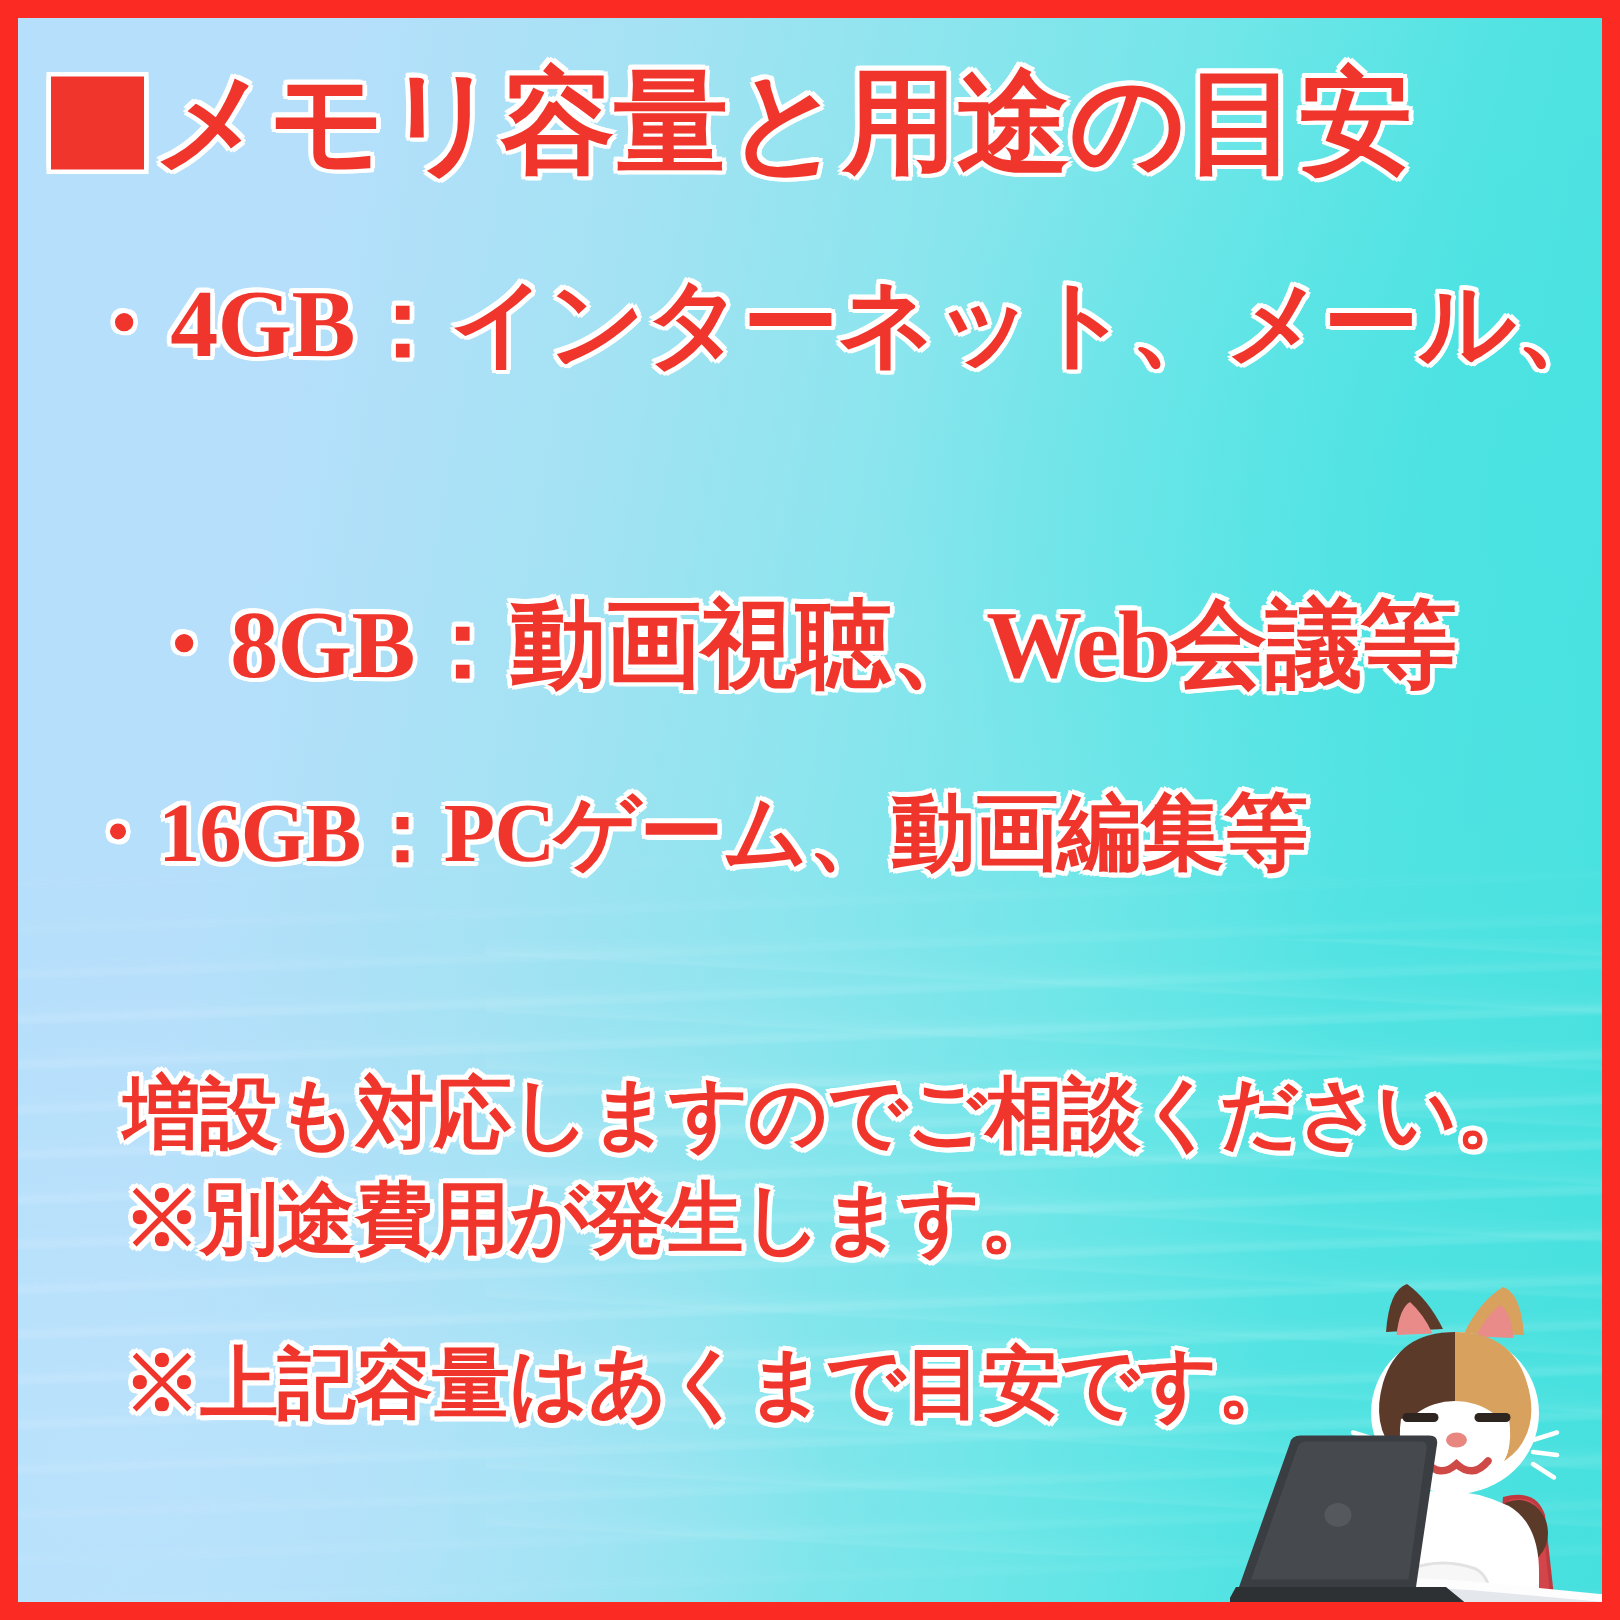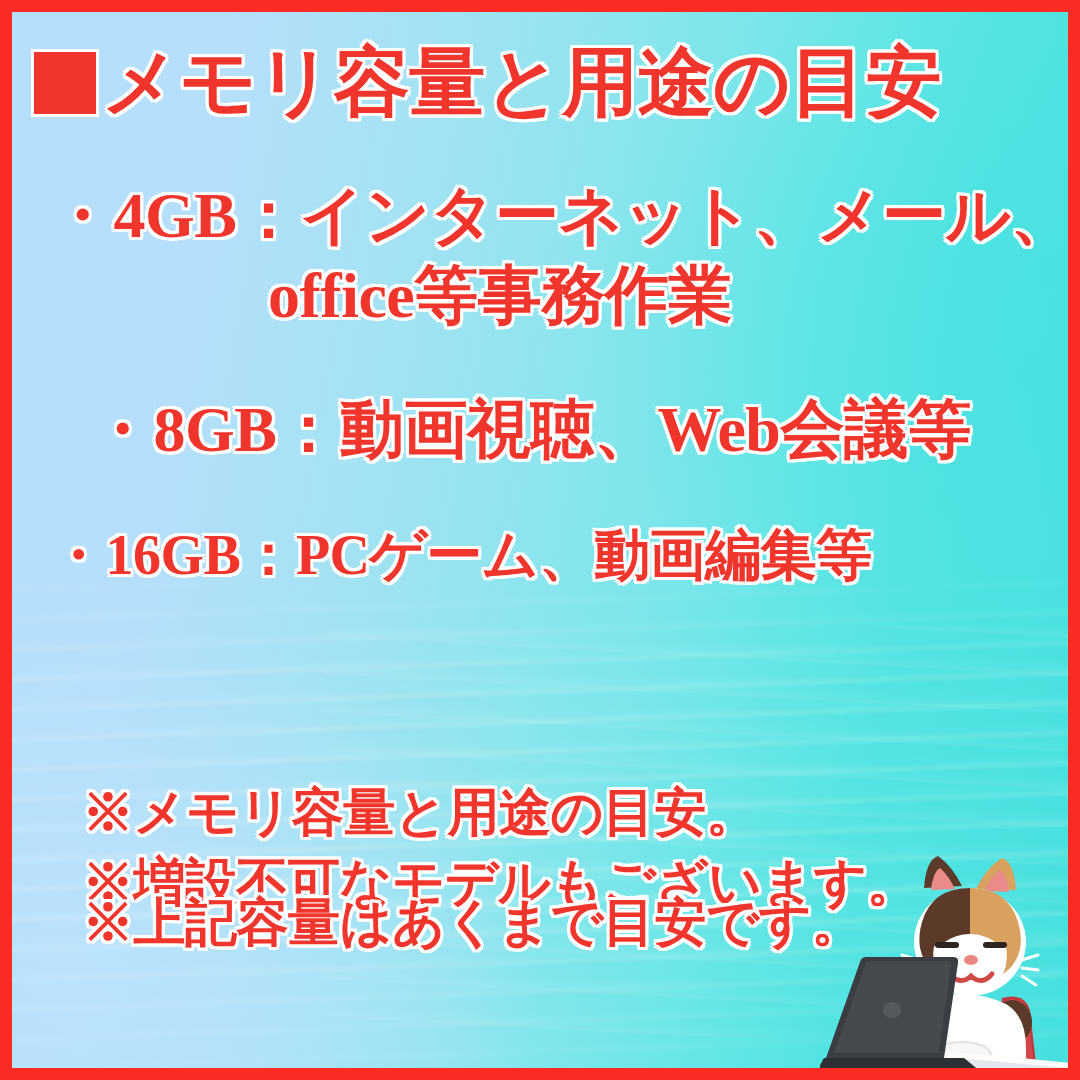--- a/index.html
+++ b/index.html
@@ -162,26 +162,25 @@
   <div class="bg-waves"></div>
   <div class="bg-waves2"></div>
 
   <div class="content">
 
     <div class="rtext title">
       <span class="sq"></span><span>メモリ容量と用途の目安</span>
     </div>
 
     <div class="rtext bullet-1">・4GB：インターネット、メール、</div>
-    <div class="rtext bullet-1b">office等事務作業</div>
     <div class="rtext bullet-2">・8GB：動画視聴、Web会議等</div>
     <div class="rtext bullet-3">・16GB：PCゲーム、動画編集等</div>
 
-    <div class="rtext note note-3">※メモリ容量と用途の目安。</div>
-    <div class="rtext note note-4">※増設不可なモデルもございます。</div>
+    <div class="rtext note note-2">増設も対応しますのでご相談ください。</div>
+    <div class="rtext note note-3">※別途費用が発生します。</div>
     <div class="rtext note note-5">※上記容量はあくまで目安です。</div>
 
   </div>
 
   <svg class="cat-art" viewBox="0 0 260 230">
 
     <path d="M182 148 q22 -6 28 12 l6 54 -40 6 z" fill="#c0393f"></path>
     <path d="M186 150 q18 -4 22 11 l5 48 -28 4 z" fill="#d2454b"></path>
 
     <ellipse cx="192" cy="172" rx="20" ry="22" fill="#5b3a2a"></ellipse>

